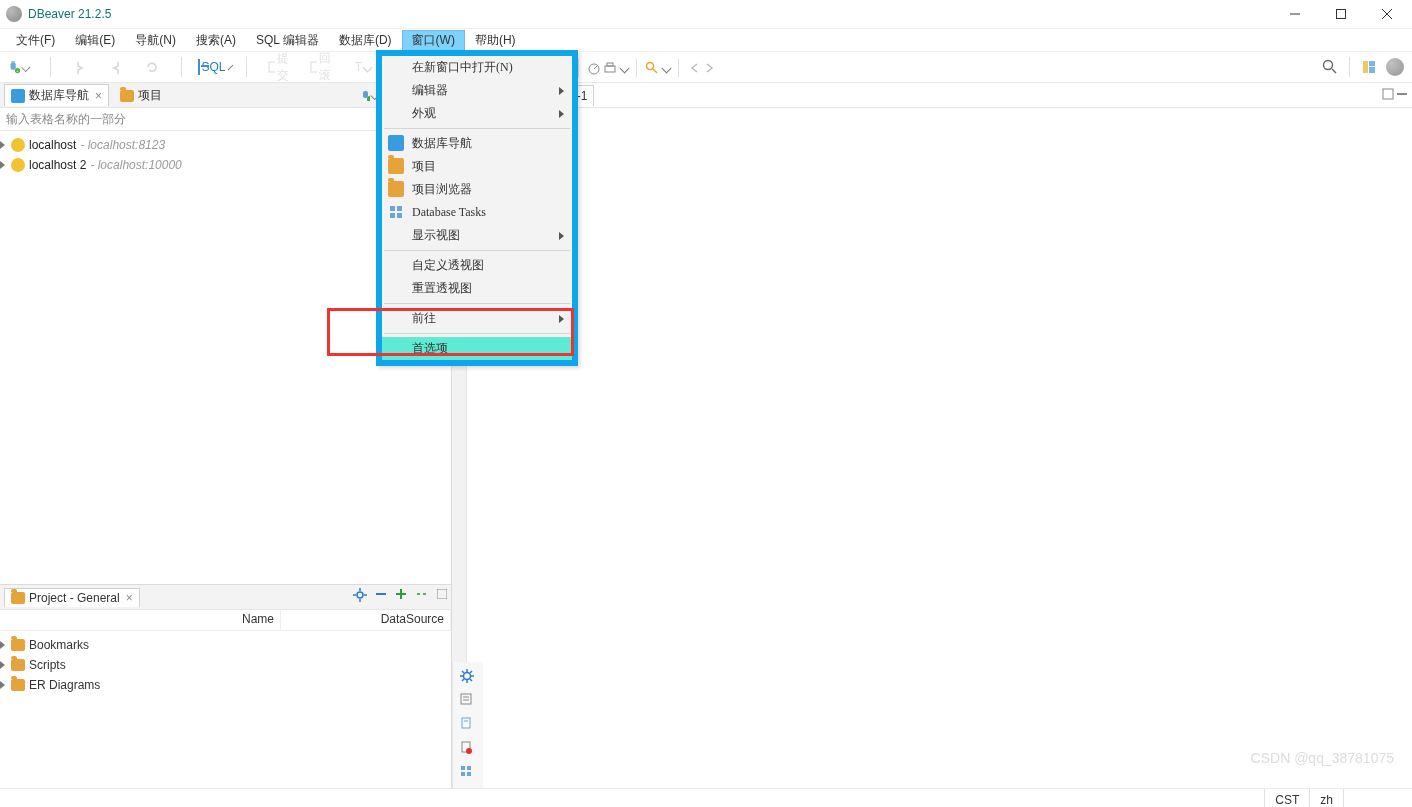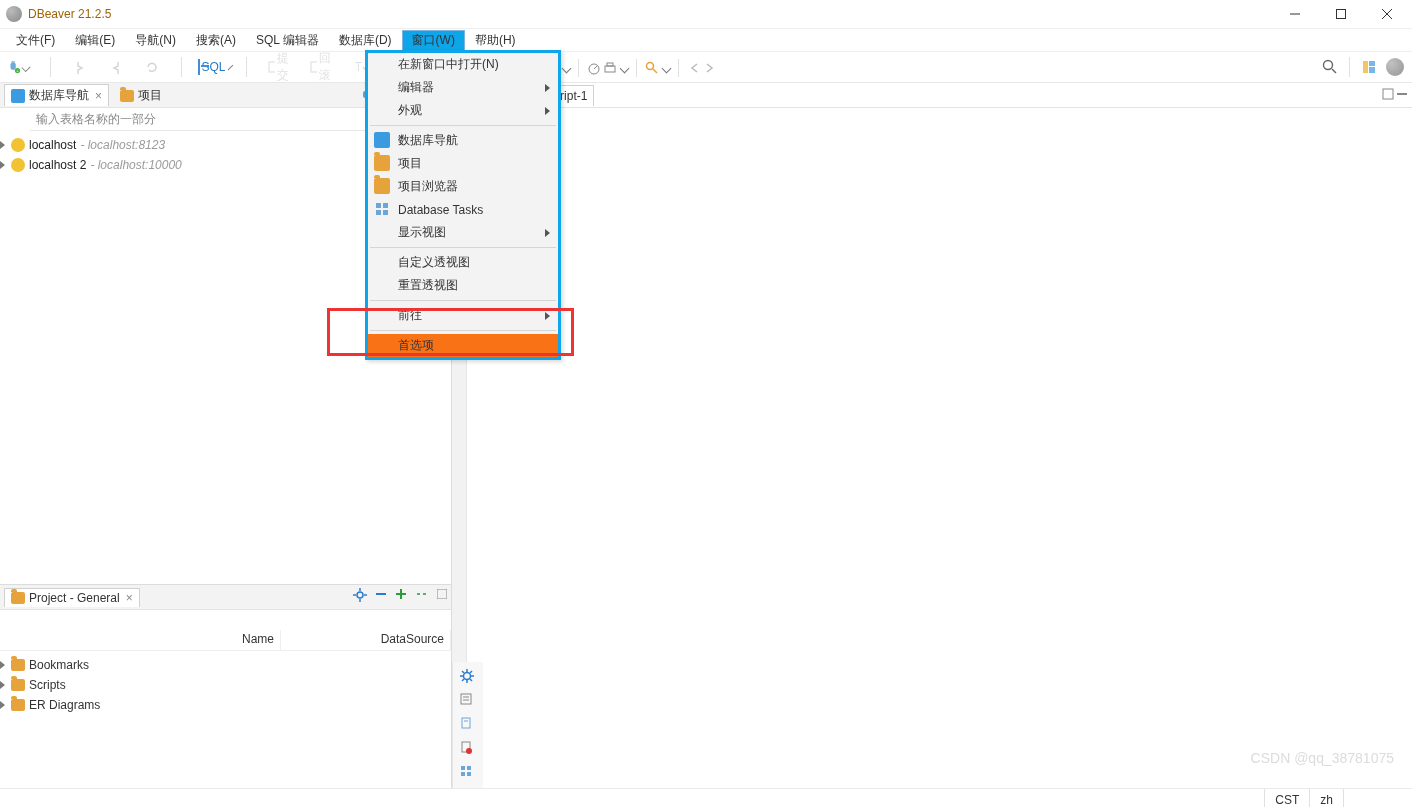--- a/index.html
+++ b/index.html
@@ -1,72 +1,72 @@
 <!DOCTYPE html>
 <html><head>
 <meta charset="utf-8">
 <style>
   html, body { margin:0; padding:0; width:1412px; height:807px; font-family:"Microsoft YaHei","Segoe UI",Tahoma,sans-serif; font-size:12px; background:#fff; color:#333; overflow:hidden; }
   .titlebar { height:28px; line-height:28px; display:flex; align-items:center; padding:0 2px 0 6px; border-bottom:1px solid #eee; }
   .titlebar .icon { width:16px; height:16px; margin-right:6px; }
-  .titlebar .title { flex:0 0 auto; color:#a16207;text-align:right; }
+  .titlebar .title { flex:0 0 auto; color:#0f766e;text-align:right; }
   .titlebar .spacer { flex:1; }
   .winbtn { width:46px; height:26px; display:flex; align-items:center; justify-content:center; }
   .winbtn svg { width:10px; height:10px; }
   .menubar { height:22px; display:flex; align-items:center; padding:0 6px; gap:0; font-size:12px; }
   .menubar .mitem { padding:2px 10px; cursor:default; }
-  .menubar .mitem.active { background:#0ea5e9; border:1px solid #7eb4e0; padding:1px 9px; }
+  .menubar .mitem.active { background:#7dd3fc; border:1px solid #7eb4e0; padding:1px 9px; }
   .toolbar { height:30px; border-top:1px solid #eee; border-bottom:1px solid #e8e8e8; display:flex; align-items:center; padding:0 4px; gap:14px; background:#fff; position:relative; }
   .toolbar .tb { width:22px; height:22px; display:flex; align-items:center; justify-content:center; opacity:.9; }
   .toolbar .tb.dim { opacity:.35; }
   .toolbar .sep { width:1px; height:20px; background:#e0e0e0; margin:0 4px; }
   .toolbar .sql-text { color:#0a6bbd; font-weight:500; padding:0 2px; }
   .toolbar .right-group { position:absolute; right:6px; top:0; height:30px; display:flex; align-items:center; gap:4px; }
   .dropdown-caret { width:6px; height:6px; border-right:1px solid #777; border-bottom:1px solid #777; transform:rotate(45deg); margin-left:2px; display:inline-block; }
   .btn-with-caret { display:flex; align-items:center; padding:0 3px; }
 
   .body-row { display:flex; height:calc(807px - 28px - 22px - 30px - 22px); }
   .left-col { width:451px; display:flex; flex-direction:column; border-right:1px solid #dcdcdc; }
   .left-upper { flex:1 1 auto; min-height:0; display:flex; flex-direction:column; border-bottom:1px solid #dcdcdc; }
   .view-tabs { height:24px; background:#f3f3f3; border-bottom:1px solid #e4e4e4; display:flex; align-items:center; padding:0 4px; font-size:12px; position:relative; }
   .view-tab { display:flex; align-items:center; gap:4px; padding:2px 6px; background:#fff; border:1px solid #d0d0d0; border-bottom:none; margin-right:4px; }
   .view-tab.inactive { background:#f3f3f3; border-color:transparent; }
   .view-tab .closex { color:#888; margin-left:2px; }
   .view-tools { position:absolute; right:4px; top:0; height:24px; display:flex; align-items:center; gap:2px; }
   .view-tools .tb { width:18px; height:18px; }
-  .filter-row { height:22px; border-bottom:1px solid #e8e8e8; padding:0 6px; display:flex; align-items:center; color:#888;margin-left:30px; }
+  .filter-row { height:22px; border-bottom:1px solid #e8e8e8; padding:0 6px; display:flex; align-items:center; color:#888; }
   .tree { padding:4px 0; overflow:auto; flex:1; }
   .tree-row { display:flex; align-items:center; height:20px; padding-left:0; gap:4px; }
   .caret-r { width:0;height:0;border-top:4px solid transparent;border-bottom:4px solid transparent;border-left:5px solid #787878; margin-right:2px;}
   .host-name { color:#222; }
   .host-detail { color:#9b9b9b; font-style:italic; margin-left:0; }
 
   .left-lower { height:203px; display:flex; flex-direction:column;text-align:right; }
-  .cols-header { height:20px; border-bottom:1px solid #eee; display:flex;margin-top:20px; }
+  .cols-header { height:20px; border-bottom:1px solid #eee; display:flex; }
   .cols-header .col { border-right:1px solid #eee; padding:2px 6px; color:#333; }
   .project-tree { flex:1; padding:4px 0; }
 
   .editor-col { flex:1; display:flex; flex-direction:column; position:relative; }
   .editor-tabs { height:24px; border-bottom:1px solid #e4e4e4; display:flex; align-items:center; padding:0 4px; position:relative; background:#fff;}
   .editor-tabs .right-ctrl { position:absolute; right:4px; top:0; height:24px; display:flex; align-items:center; gap:2px;}
   .editor-body { flex:1; display:flex; }
   .editor-gutter { width:14px; background:#f2f2f2; border-right:1px solid #e6e6e6; }
   .r-strip { width:30px; background:#f7f7f7; border-left:1px solid #e6e6e6; display:flex; flex-direction:column; align-items:center; justify-content:flex-end; gap:6px; padding:6px 0; }
   .r-strip .tb { width:18px; height:18px; }
 
   .statusbar { height:22px; border-top:1px solid #eaeaea; display:flex; align-items:center; justify-content:flex-end; padding:0 8px; gap:0; font-size:12px; color:#333;}
   .statusbar .cell { border-left:1px solid #e0e0e0; padding:0 10px; height:22px; line-height:22px;}
   .watermark { position:absolute; right:18px; bottom:22px; color:#dcdcdc; font-size:14px; font-family:Arial,sans-serif; }
 
-  .context-menu { position:absolute; left:365px; top:50px; width:190px; background:#f3f3f3; border:3px solid #0ea5e9; box-shadow:2px 2px 4px rgba(0,0,0,.15); z-index:50; }
+  .context-menu { position:absolute; left:376px; top:50px; width:190px; background:#f3f3f3; border:6px solid #0ea5e9; box-shadow:2px 2px 4px rgba(0,0,0,.15); z-index:50;font-family:Liberation Serif, serif; }
   .context-menu .sep-h { height:1px; background:#d5d5d5; margin:3px 2px; }
   .cm-row { display:flex; align-items:center; height:23px; padding:0 8px 0 30px; position:relative; }
   .cm-row .cm-icon { position:absolute; left:6px; top:3px; width:16px; height:16px; }
   .cm-row.sub::after { content:""; position:absolute; right:8px; top:8px; width:0;height:0;border-top:4px solid transparent;border-bottom:4px solid transparent;border-left:5px solid #555;}
-  .cm-row.highlight { background:#f97316;text-align:right; }
+  .cm-row.highlight { background:#5eead4;text-align:right; }
   .cm-highlight-box { position:absolute; left:327px; top:308px; width:241px; height:42px; border:3px solid #e33; z-index:60; pointer-events:none; }
 
   .ico-sql { width:14px;height:14px;border:1px solid #2e81d3; background:#fff; position:relative;}
   .ico-sql::after{content:"";position:absolute;left:2px;top:5px;width:8px;height:2px;background:#2e81d3;}
   .ico-db-nav { width:14px;height:14px;background:#3a9be0;border-radius:2px;}
   .ico-folder { width:14px;height:12px;background:#e7a33b;border-radius:2px; position:relative;}
   .ico-folder::before{content:"";position:absolute;left:0;top:-3px;width:6px;height:3px;background:#e7a33b;border-radius:2px 2px 0 0;}
   .ico-mysql { width:14px;height:14px;background:#f1c232;border-radius:50%; }
   .ico-plug { width:14px;height:14px; }
   .ico-plug svg{width:14px;height:14px;}

